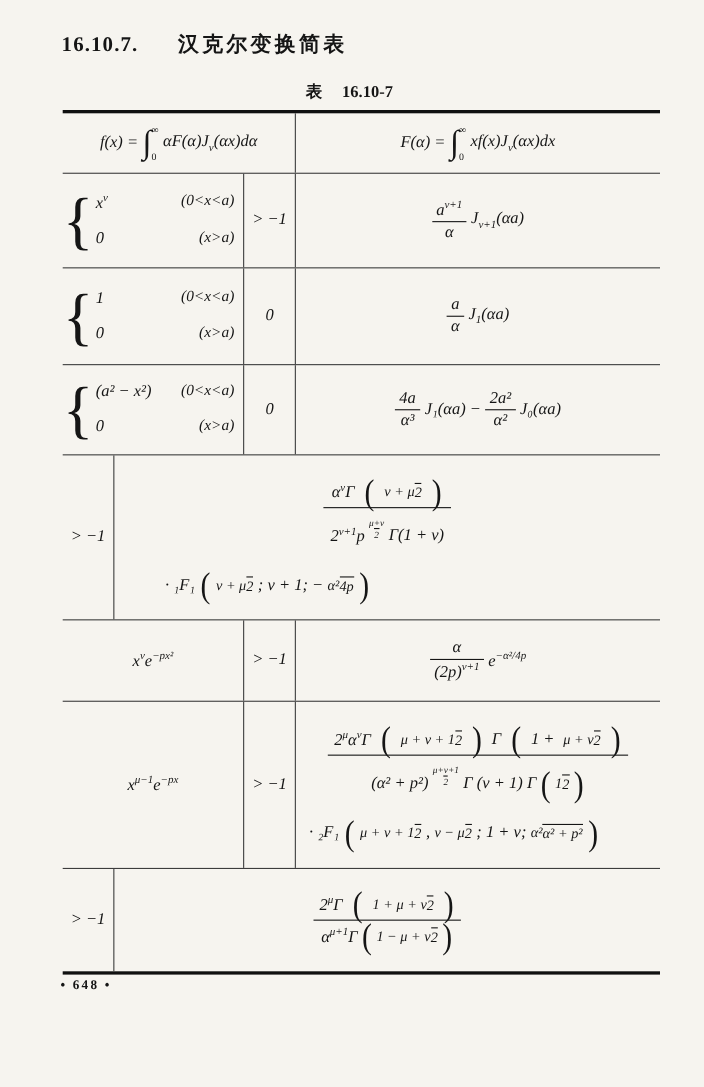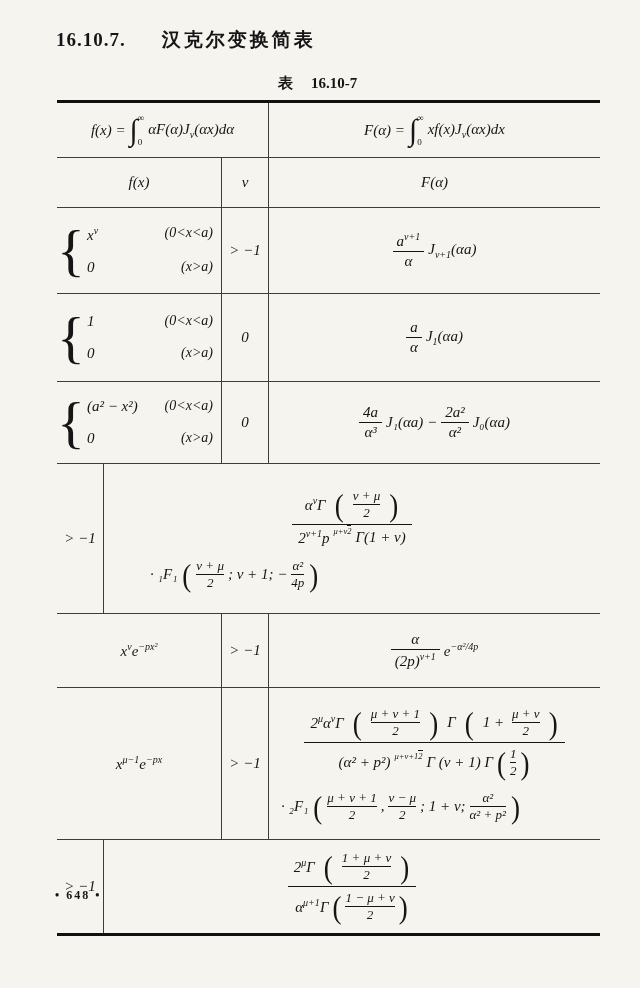--- a/index.html
+++ b/index.html
@@ -44,23 +44,23 @@
 
   sup { font-size: 10px; font-style: italic; }
   sub { font-size: 10px; font-style: italic; }
 
   .frac, .bfrac { display: inline-flex; flex-direction: column; align-items: stretch; text-align: center; }
   .frac .num { padding: 0 4px 1px; }
   .frac .den { border-top: 1px solid #151515; padding: 1px 4px 0; }
   .bfrac .num { display: flex; align-items: center; justify-content: center; gap: 8px; padding: 2px 6px 3px; }
   .bfrac .den { display: flex; align-items: center; justify-content: center; gap: 3px; border-top: 1px solid #151515; padding: 3px 6px 2px; }
 
-  .sfrac { display: inline-flex; flex-direction: column; align-items: stretch; text-align: center; font-size: 13px; }
+  .sfrac { display: inline-flex; flex-direction: row; align-items: stretch; text-align: center; font-size: 13px; }
   .sfrac .sden { border-top: 1px solid #151515; }
-  .supfrac { display: inline-flex; flex-direction: row; align-items: flex-end; text-align: center; font-size: 8.5px; position: relative; top: -7px; margin: 4px 1px; }
+  .supfrac { display: inline-flex; flex-direction: column; align-items: center; text-align: center; font-size: 8.5px; position: relative; top: -7px; margin: 12px 1px; }
   .supfrac .sden { border-top: 1px solid #151515; }
 
   .bp { font-size: 27px; font-style: normal; font-weight: 400; display: inline-block; transform: scaleY(1.2); line-height: 22px; margin: 0 1px; }
 
   .pw { display: flex; align-items: center; width: 100%; padding: 0 8px 0 0; }
   .brace { font-size: 58px; font-weight: 300; line-height: 58px; font-style: normal; width: 14px; }
   .pwlines { flex: 1; display: flex; flex-direction: column; gap: 15px; padding-left: 16px; }
   .pwline { display: flex; justify-content: space-between; font-style: italic; }
   .cond { font-size: 14px; }
 
@@ -103,31 +103,20 @@
           <span class="intlims">
             <span class="lim">∞</span>
             <span class="lim">0</span>
           </span>
         </span>
         <span class="tight"><span>xf(x)J</span><sub>ν</sub><span>(αx)dx</span></span>
       </span>
     </div>
   </div>
 
-  <div class="row rh2">
-    <div class="c1">
-        <span class="mline">f(x)</span>
-      </div>
-    <div class="c2">
-        <span>ν</span>
-      </div>
-    <div class="c3">
-        <span class="mline">F(α)</span>
-      </div>
-  </div>
 
   <div class="row rb1">
     <div class="c1">
       <div class="pw">
         <span class="brace">{</span>
         <span class="pwlines">
           <span class="pwline">
               <span class="tight"><span>x</span><sup>ν</sup></span>
               <span class="cond">(0&lt;x&lt;a)</span>
             </span>

